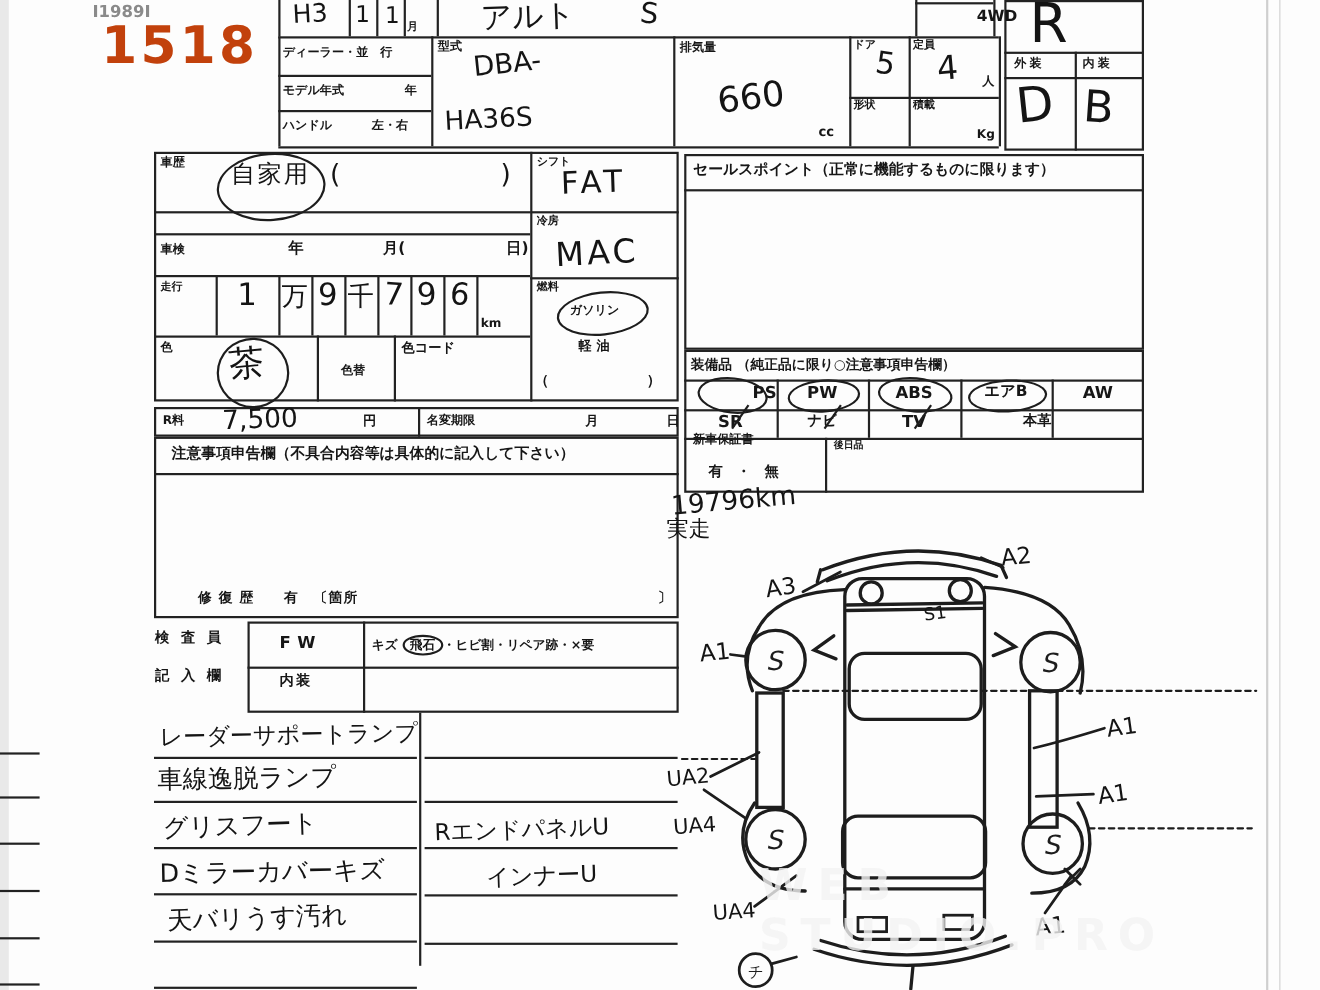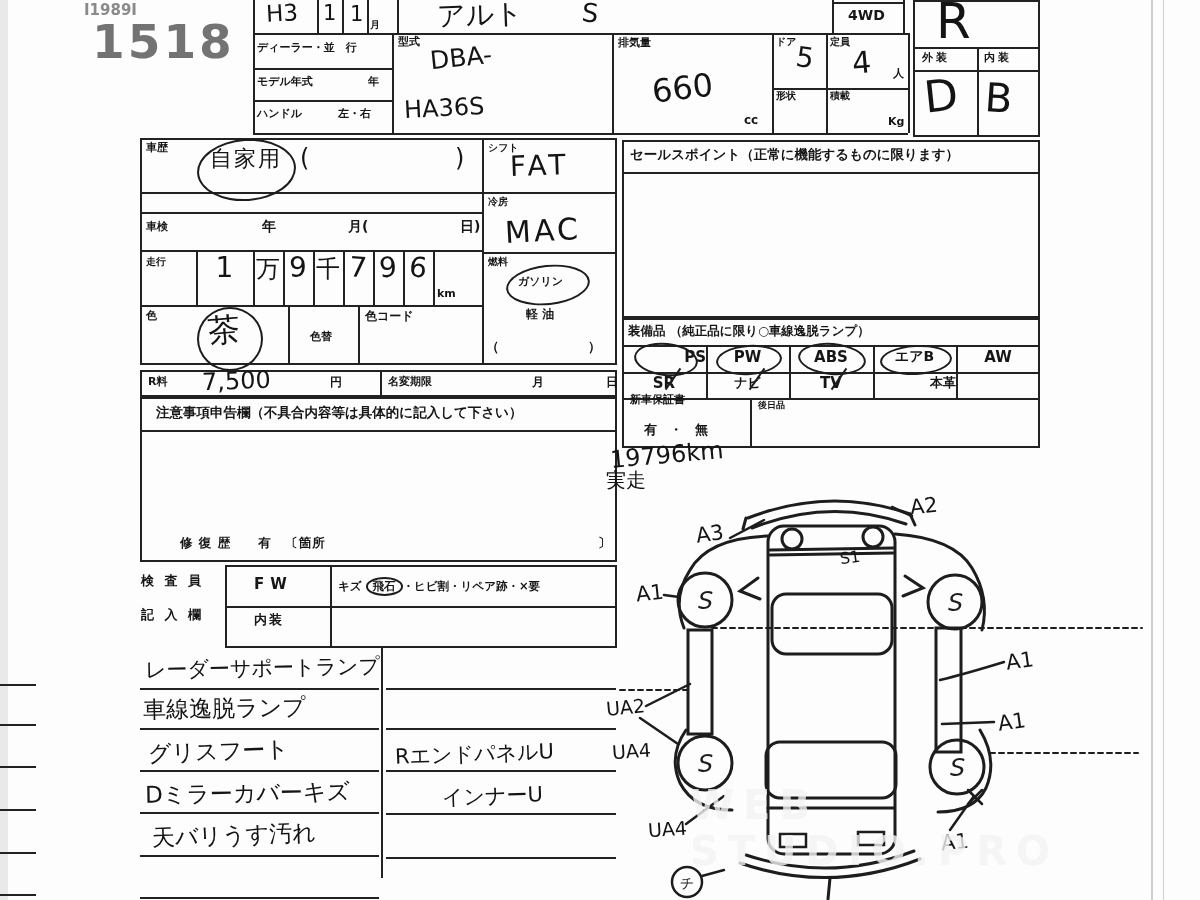--- a/index.html
+++ b/index.html
@@ -19,29 +19,29 @@
   .wm{position:absolute;z-index:6;font-weight:bold;color:rgba(243,243,243,.8);
       font-size:40px;letter-spacing:9px;pointer-events:none;}
   svg text{font-family:"DejaVu Sans",sans-serif;}
 </style>
 </head>
 <body>
 
 <div id="stage">
 
   <div class="lbl txt" style="left:84px;top:2px;font-size:15px;color:#8a8a8a;">I1989I</div>
-  <div class="lbl txt" style="left:92px;top:16px;font-size:47px;letter-spacing:3px;color:#737373;">1518</div>
+  <div class="lbl txt" style="left:92px;top:16px;font-size:47px;letter-spacing:3px;color:#c2410c;">1518</div>
 
   <div class="hw txt" style="left:266px;top:2px;font-size:23px;transform:rotate(-3deg);">H3</div>
   <div class="hw txt" style="left:323px;top:3px;font-size:21px;">1</div>
   <div class="hw txt" style="left:350px;top:4px;font-size:21px;">1</div>
   <div class="lbl txt" style="left:370px;top:19px;font-size:10px;">月</div>
   <div class="hw txt" style="left:437px;top:1px;font-size:28px;transform:rotate(-2deg);">アルト</div>
   <div class="hw txt" style="left:582px;top:0px;font-size:26px;transform:rotate(6deg);">S</div>
-  <div class="lbl txt" style="left:848px;top:8px;font-size:14px;">4WD</div>
+  <div class="lbl txt" style="left:888px;top:8px;font-size:14px;">4WD</div>
 
   <div class="lbl txt" style="left:257px;top:42px;font-size:11px;">ディーラー・並　行</div>
   <div class="lbl txt" style="left:257px;top:76px;font-size:11px;">モデル年式</div>
   <div class="lbl txt" style="left:368px;top:76px;font-size:11px;">年</div>
   <div class="lbl txt" style="left:257px;top:108px;font-size:11px;">ハンドル</div>
   <div class="lbl txt" style="left:338px;top:108px;font-size:11px;">左・右</div>
 
   <div class="lbl txt" style="left:398px;top:36px;font-size:11px;">型式</div>
   <div class="hw txt" style="left:430px;top:45px;font-size:25px;transform:rotate(-6deg);">DBA-</div>
   <div class="hw txt" style="left:404px;top:96px;font-size:24px;transform:rotate(-3deg);">HA36S</div>
@@ -133,21 +133,21 @@
   <div class="hw txt" style="left:148px;top:740px;font-size:23px;transform:rotate(-2deg);">グリスフート</div>
   <div class="hw txt" style="left:145px;top:782px;font-size:23px;transform:rotate(-1deg);">Dミラーカバーキズ</div>
   <div class="hw txt" style="left:152px;top:824px;font-size:23px;transform:rotate(-2deg);">天バリうす汚れ</div>
   <div class="hw txt" style="left:395px;top:744px;font-size:21px;transform:rotate(-2deg);">RエンドパネルU</div>
   <div class="hw txt" style="left:442px;top:786px;font-size:21px;transform:rotate(-2deg);">インナーU</div>
 
   <div class="box" style="left:622px;top:140px;width:418px;height:178px;"></div>
   <div class="lbl txt" style="left:630px;top:147px;font-size:13.5px;">セールスポイント（正常に機能するものに限ります）</div>
 
   <div class="box" style="left:622px;top:318px;width:418px;height:130px;"></div>
-  <div class="lbl txt" style="left:628px;top:324px;font-size:12.5px;">装備品 （純正品に限り○車線逸脱ランプ）</div>
+  <div class="lbl txt" style="left:628px;top:324px;font-size:12.5px;">装備品 （純正品に限り○注意事項申告欄）</div>
   <div class="lbl txt" style="left:622px;top:349px;width:84px;text-align:right;font-size:15px;">PS</div>
   <div class="lbl txt" style="left:706px;top:349px;width:83px;text-align:center;font-size:15px;">PW</div>
   <div class="lbl txt" style="left:789px;top:349px;width:84px;text-align:center;font-size:15px;">ABS</div>
   <div class="lbl txt" style="left:873px;top:349px;width:83px;text-align:center;font-size:14px;">エアB</div>
   <div class="lbl txt" style="left:956px;top:349px;width:84px;text-align:center;font-size:15px;">AW</div>
   <div class="lbl txt" style="left:622px;top:375px;width:84px;text-align:center;font-size:15px;">SR</div>
   <div class="lbl txt" style="left:706px;top:376px;width:83px;text-align:center;font-size:13px;">ナビ</div>
   <div class="lbl txt" style="left:789px;top:375px;width:84px;text-align:center;font-size:15px;">TV</div>
   <div class="lbl txt" style="left:873px;top:376px;width:83px;text-align:right;font-size:13px;">本革</div>
   <div class="ring" style="left:634px;top:343px;width:60px;height:29px;transform:rotate(6deg);"></div>

